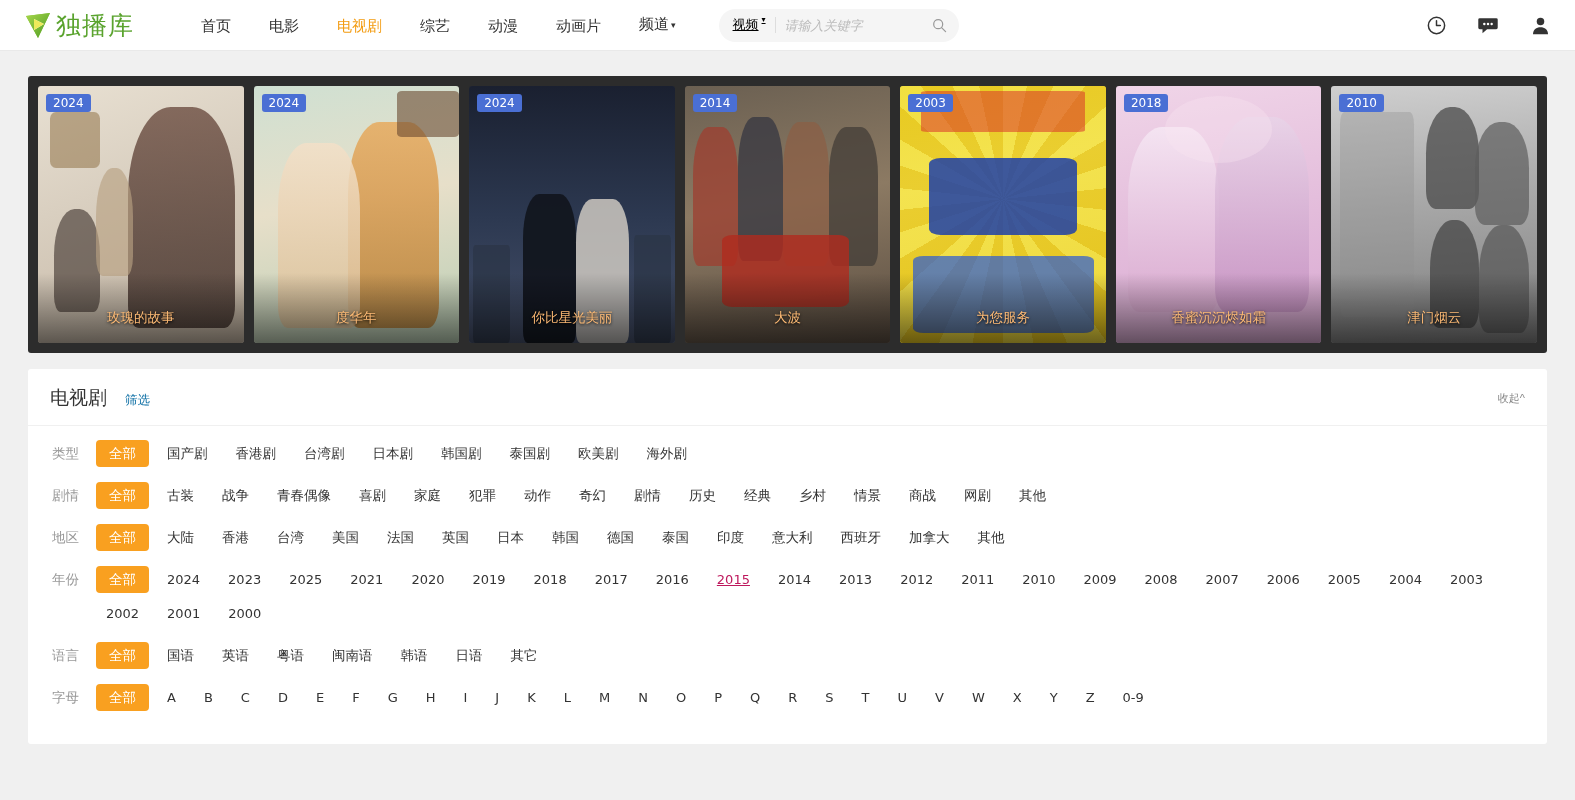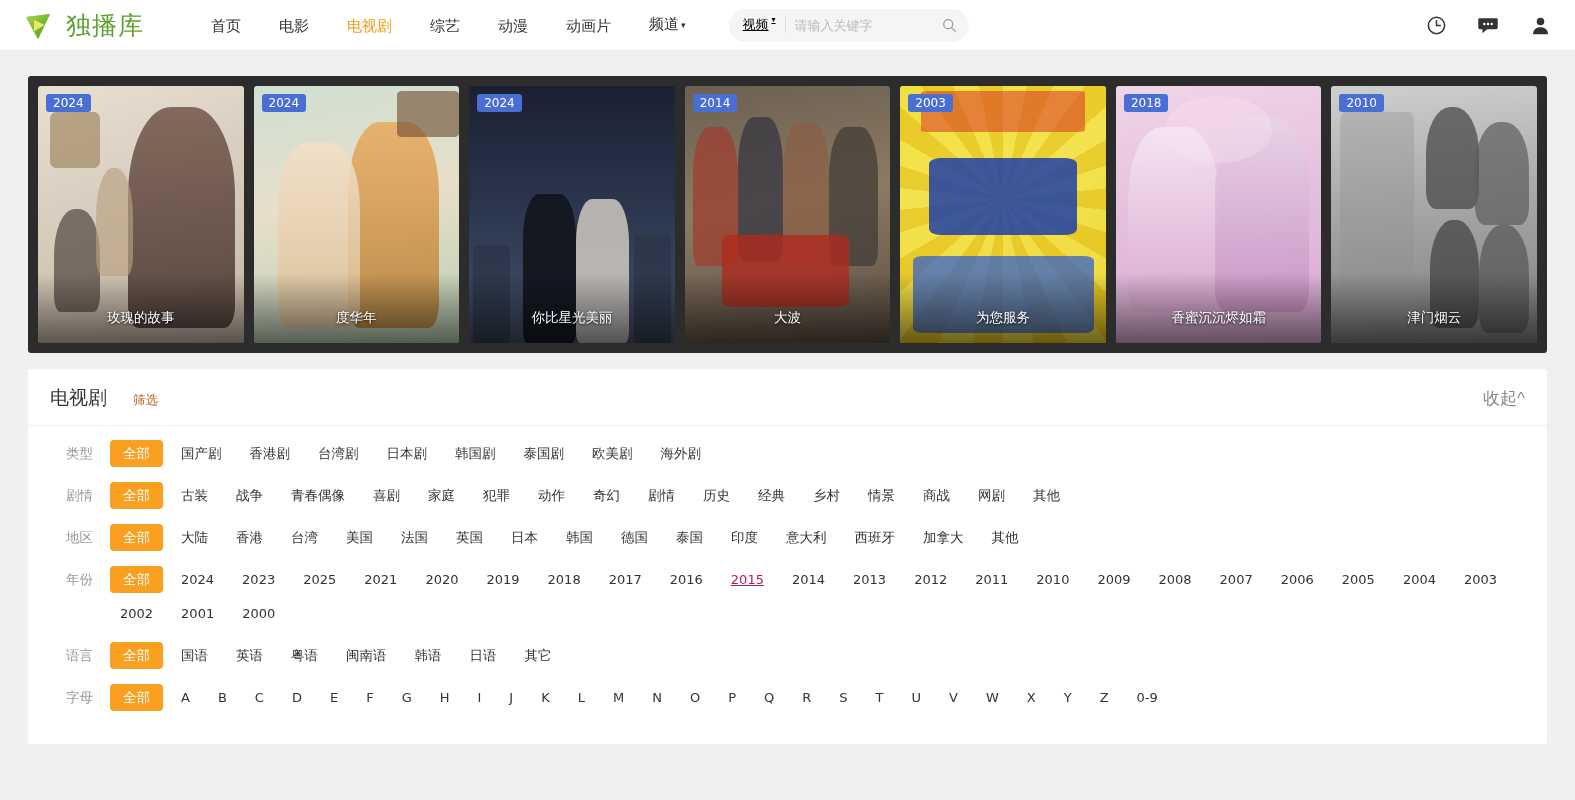--- a/index.html
+++ b/index.html
@@ -13,21 +13,21 @@
   
   .header {
     height: 51px;
     background: #ffffff;
     border-bottom: 1px solid #e9e9e9;
     display: flex;
     align-items: center;
     padding: 0 24px 0 22px;
     position: relative;
   }
-  .logo { display: flex; align-items: flex-end; gap: 12px; margin-right: 48px; cursor: pointer; }
+  .logo { display: flex; align-items: flex-start; gap: 2px; margin-right: 48px; cursor: pointer; }
   .logo-mark { width: 32px; height: 32px; position: relative; }
   .logo-text { font-size: 25px; color: #5aa32e; font-family: "DejaVu Sans", sans-serif; letter-spacing: 1px; font-weight: 500;}
 
   .nav { display: flex; align-items: center; gap: 0; }
   .nav-item {
     font-size: 15px; color: #333; padding: 0 19px; cursor: pointer;
     line-height: 51px; white-space: nowrap;
   }
   .nav-item.active { color: #f39c12; }
   .caret { font-size: 9px; margin-left: 2px; position: relative; top: -1px;}
@@ -41,20 +41,21 @@
     width: 240px;
     padding: 0 6px 0 14px;
   }
   .search-type { font-size: 13px; color: #000000; white-space: nowrap; cursor: pointer; display:flex; align-items:flex-start;text-decoration:underline;}
   .search-type .caret { font-size: 8px; margin-left: 3px; }
   .search-div { width: 1px; height: 16px; background: #ddd; margin: 0 9px; }
   .search-input {
     border: none; background: transparent; outline: none;
     font-size: 13px; color: #333; flex: 1; width: 100%;
     font-family: "Liberation Sans", sans-serif;
+    font-style: italic;
   }
   .search-input::placeholder { color: #bbb; }
   .search-btn { width: 26px; height: 26px; display:flex; align-items:center; justify-content:center; cursor:pointer; }
 
   .header-right {
     margin-left: auto; display: flex; align-items: center; gap: 30px;
   }
   .hicon { width: 22px; height: 22px; cursor: pointer; display:flex; align-items:center; justify-content:center;}
 
   
@@ -73,21 +74,21 @@
   }
   .card-img { position: absolute; inset: 0; }
   .badge {
     position: absolute; top: 8px; left: 8px;
     background: #4a6fd4; color: #fff; font-size: 12px;
     padding: 2px 7px; border-radius: 3px; z-index: 4;
     font-family: "DejaVu Sans", sans-serif;
   }
   .card-title {
     position: absolute; left: 0; right: 0; bottom: 16px;
-    text-align: center; color: #ffffff; font-size: 13.5px;
+    text-align: center; color: #fdba74; font-size: 13.5px;
     text-shadow: 0 1px 3px rgba(0,0,0,.9);
     z-index: 4; padding: 0 4px;
     white-space: nowrap; overflow: hidden; text-overflow: ellipsis;
   }
   .shade { position:absolute; left:0; right:0; bottom:0; height:70px; z-index:3;
     background: linear-gradient(to top, rgba(0,0,0,.55), rgba(0,0,0,0)); }
 
   
   .p1 { background: linear-gradient(160deg,#e8e0d2 0%,#d9cfc0 40%,#c4b5a3 100%); }
   .p2 { background: linear-gradient(170deg,#cfe0d2 0%,#e7dfc9 45%,#b9cdb4 100%); }
@@ -104,27 +105,27 @@
     margin: 16px 28px 0 28px;
     background: #fff;
     border-radius: 3px;
   }
   .panel-head {
     display: flex; align-items: baseline;
     padding: 16px 22px 14px 22px;
     border-bottom: 1px solid #f0f0f0;
   }
   .panel-title { font-size: 19px; color: #333; }
-  .panel-sub { font-size: 12.5px; color: #a16207; margin-left: 26px; }
+  .panel-sub { font-size: 12.5px; color: #0369a1; margin-left: 18px; }
   .collapse {
-    margin-left: auto; font-size: 17px; color: #888; cursor: pointer;
+    margin-left: auto; font-size: 11px; color: #888; cursor: pointer;
     align-self: center;
   }
 
-  .rows { padding: 14px 22px 18px 36px; }
+  .rows { padding: 14px 22px 18px 22px; }
   .frow {
     display: flex; align-items: flex-start;
     margin-bottom: 8px;
     flex-wrap: nowrap;
   }
   .flabel {
     font-size: 13.5px; color: #999; width: 46px; flex: 0 0 46px;
     line-height: 27px; padding-left: 2px;
   }
   .fvals { display: flex; flex-wrap: wrap; flex: 1; align-items: center; }

